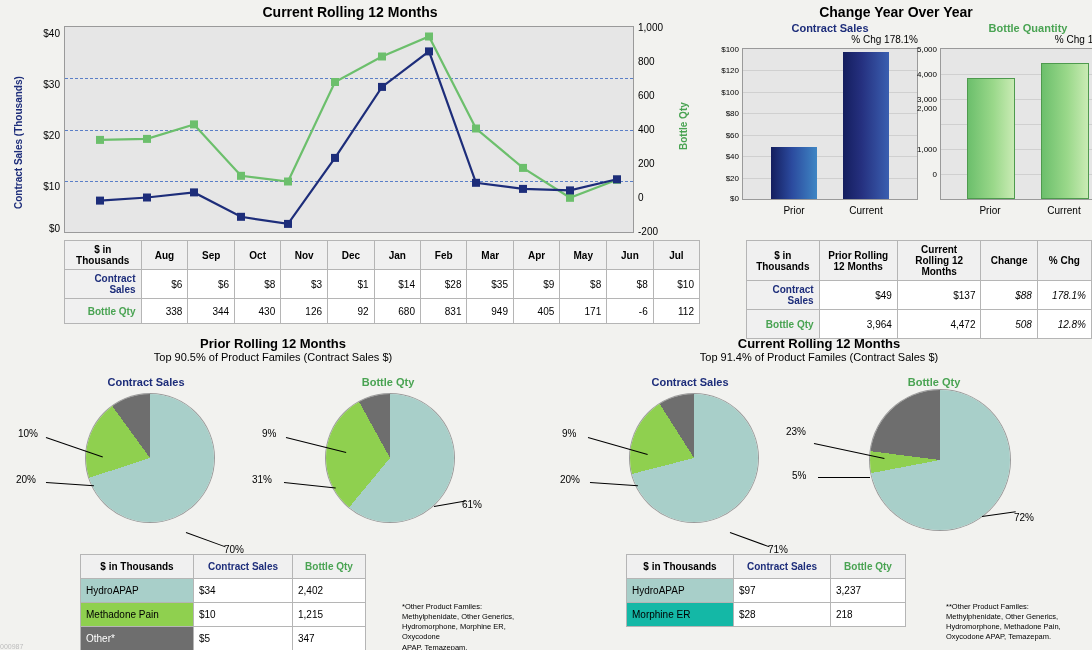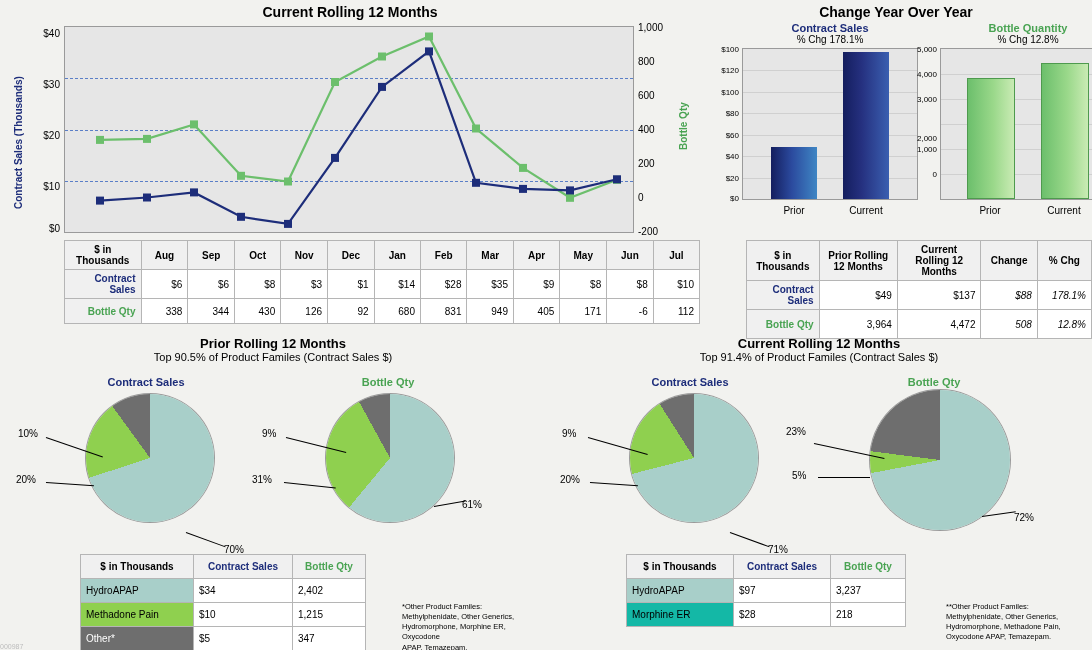--- a/index.html
+++ b/index.html
@@ -36,21 +36,21 @@
   table.dt th{background:#f0f0f0;font-weight:bold;text-align:center;color:#000;}
   .rowlab{background:#f0f0f0;text-align:left;font-weight:bold;}
   .blue{color:#1d2d7a;}
   .green{color:#49a352;}
   
   #yoy{left:700px;top:0;width:392px;height:330px;}
   #yoy .chart-title{font-size:14px;font-weight:bold;text-align:center;margin-top:4px;}
   .bar-box{position:absolute;top:22px;width:176px;height:196px;}
   .bar-head{text-align:center;}
   .bar-head .h1{font-weight:bold;font-size:11px;}
-  .bar-head .h2{font-size:10px;}
+  .bar-head .h2{font-size:10px;text-align:right;}
   .bar-plot{position:relative;margin-top:3px;height:150px;border:1px solid #9a9a9a;background:#e6e6e6;}
   .bar-plot .gl2{position:absolute;left:0;right:0;border-top:1px solid #d0d0d0;}
   .bar-ax{position:absolute;left:-34px;width:30px;text-align:right;font-size:8px;transform:translateY(-50%);}
   .bar{position:absolute;bottom:0;width:46px;}
   .bcat{position:absolute;bottom:-17px;width:46px;text-align:center;font-size:10px;}
   
   .pie{border-radius:50%;position:absolute;}
   .pietitle{position:absolute;font-weight:bold;font-size:11px;text-align:center;width:160px;}
   .pct{position:absolute;font-size:10px;}
   .leader{position:absolute;background:#000;height:1px;transform-origin:left center;}
@@ -223,21 +223,21 @@
     </div>
     <div class="bar-plot">
       <div class="gl2" style="top:25px"></div>
         <div class="gl2" style="top:50px"></div>
       <div class="gl2" style="top:75px"></div>
         <div class="gl2" style="top:100px"></div>
       <div class="gl2" style="top:125px"></div>
       <div class="bar-ax" style="top:0px;left:-36px;width:32px">5,000</div>
       <div class="bar-ax" style="top:25px;left:-36px;width:32px">4,000</div>
       <div class="bar-ax" style="top:50px;left:-36px;width:32px">3,000</div>
-      <div class="bar-ax" style="top:89px;left:-36px;width:32px">2,000</div>
+      <div class="bar-ax" style="top:59px;left:-36px;width:32px">2,000</div>
       <div class="bar-ax" style="top:100px;left:-36px;width:32px">1,000</div>
       <div class="bar-ax" style="top:125px;left:-36px;width:32px">0</div>
       <div class="bar" style="left:26px;height:119px;background:linear-gradient(90deg,#6cbf6c 0%,#9ad88a 55%,#c9ebb4 100%);border:1px solid #4e9a4e;"></div>
       <div class="bar" style="left:100px;height:134px;background:linear-gradient(90deg,#6cbf6c 0%,#9ad88a 55%,#c9ebb4 100%);border:1px solid #4e9a4e;"></div>
       <div class="bcat" style="left:26px;">Prior</div>
       <div class="bcat" style="left:100px;">Current</div>
     </div>
   </div>
 
   <table class="dt" style="position:absolute;left:46px;top:240px;">

